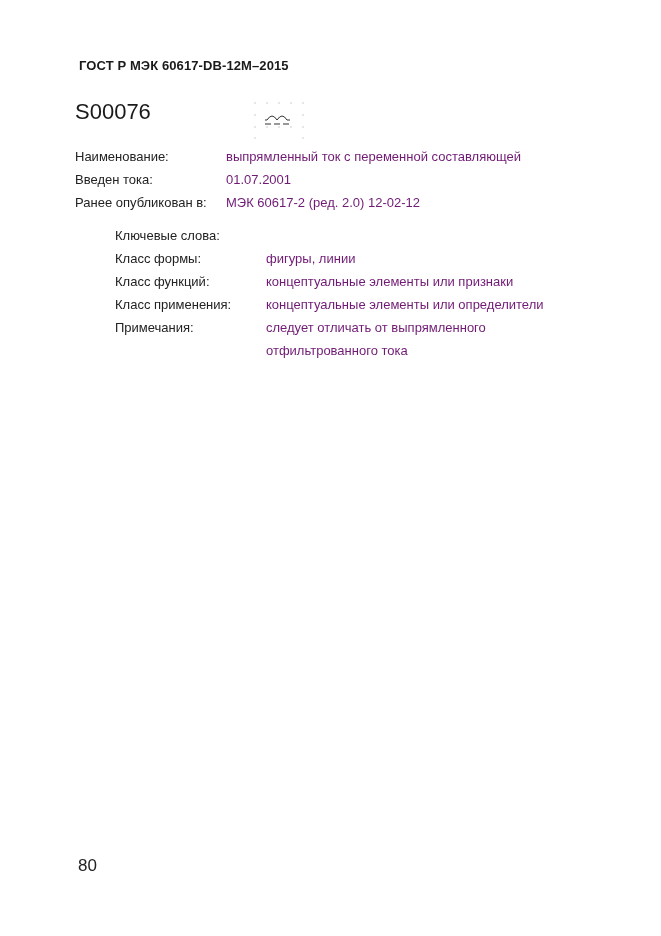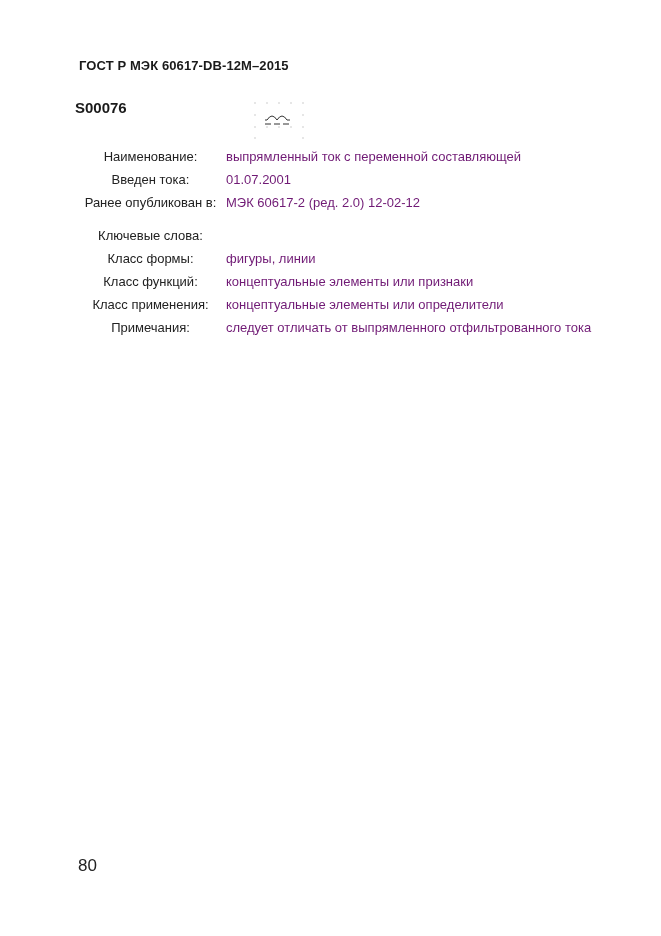--- a/index.html
+++ b/index.html
@@ -20,52 +20,52 @@
       left: 79px;
       top: 58px;
       font-size: 13px;
       font-weight: bold;
       letter-spacing: 0.1px;
     }
     .symbol-id {
       position: absolute;
       left: 75px;
       top: 99px;
-      font-size: 15px;
-      font-weight: bold;
+      font-size: 22px;
+      font-weight: normal;
     }
     .symbol-graphic {
       position: absolute;
       left: 253px;
       top: 101px;
       width: 60px;
       height: 40px;
     }
     .props {
       position: absolute;
       left: 75px;
       top: 145px;
       width: 520px;
     }
     .prop-group {
       margin: 0;
     }
     .prop-group + .prop-group {
       margin-top: 10px;
+      margin-left: 40px;
     }
     .prop-row {
       display: flex;
       font-size: 13px;
       line-height: 23px;
     }
     .prop-label {
       width: 151px;
       flex: 0 0 151px;
       color: #222;
-      text-align: center;
     }
     .prop-value {
       flex: 1;
       color: #701a75;
       width: 360px;
     }
     .page-number {
       position: absolute;
       left: 78px;
       top: 856px;

